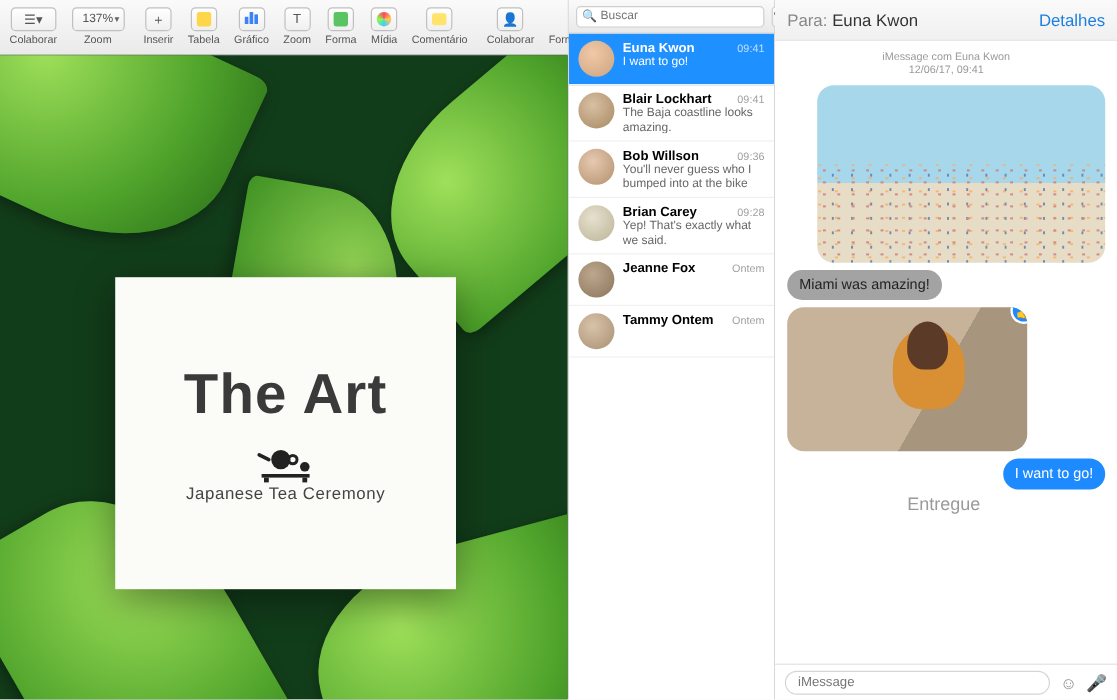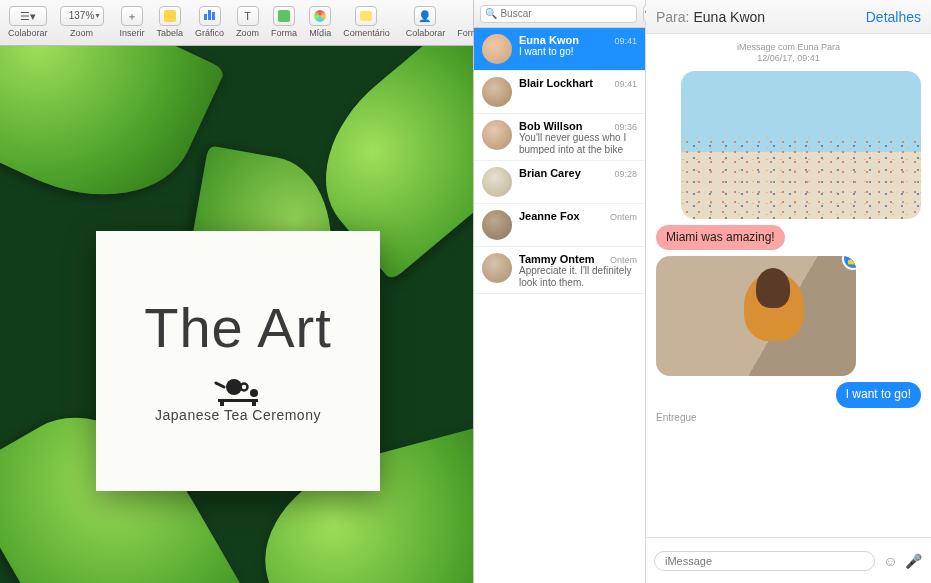--- a/index.html
+++ b/index.html
@@ -16,21 +16,21 @@
 .tb-lbl{font-size:9px;color:#555;white-space:nowrap}
 .tb-spacer{flex:1}
 .doc-canvas{flex:1;position:relative;overflow:hidden;background:#123d1a}
 .leaf{position:absolute;border-radius:50% 5% 50% 5%;background:radial-gradient(circle at 30% 30%,#9fe05a,#4fa32b 60%,#2a6e18);transform-origin:center;box-shadow:0 4px 12px rgba(0,0,0,.35)}
 .leaf.l1{width:260px;height:180px;top:-40px;left:-60px;transform:rotate(25deg)}
 .leaf.l2{width:230px;height:160px;top:20px;right:-70px;transform:rotate(-40deg)}
 .leaf.l3{width:280px;height:190px;bottom:-60px;left:-30px;transform:rotate(60deg)}
 .leaf.l4{width:260px;height:180px;bottom:-50px;right:-50px;transform:rotate(-15deg)}
 .leaf.l5{width:200px;height:140px;top:140px;left:160px;transform:rotate(100deg);opacity:.9}
 .card{position:absolute;top:185px;left:96px;width:284px;height:260px;background:#fbfbf7;box-shadow:0 10px 30px rgba(0,0,0,.4);display:flex;flex-direction:column;align-items:center;justify-content:center;padding:20px}
-.card h1{font-size:56px;font-weight:400;line-height:1.05;text-align:center;color:#3a3a3a;letter-spacing:1px}
+.card h1{font-size:47px;font-weight:700;line-height:1.05;text-align:center;color:#3a3a3a;letter-spacing:1px}
 .tea-ico{margin-top:18px;color:#222}
 .card .sub{font-size:14px;letter-spacing:.5px;color:#444}
 
 
 .g{font-size:11px;color:#555}
 .g.yellow{background:#ffd54a;width:12px;height:12px;border-radius:2px}
 .g.bars span{display:inline-block;width:3px;margin:0 .5px;background:#3b82f6}
 .g.bars span:nth-child(1){height:6px}
 .g.bars span:nth-child(2){height:10px}
 .g.bars span:nth-child(3){height:8px}
@@ -62,32 +62,32 @@
 .chat{flex:1;display:flex;flex-direction:column;background:#fff}
 .chat-head{height:34px;border-bottom:1px solid #e2e2e2;display:flex;align-items:center;padding:0 10px;font-size:14px;background:linear-gradient(#fafafa,#f0f0f0)}
 .chat-head .to-lbl{color:#888;margin-right:4px}
 .chat-head .details{margin-left:auto;color:#1e7fe0;cursor:pointer}
 .chat-scroll{flex:1;overflow:auto;padding:8px 10px 4px;display:flex;flex-direction:column;gap:6px}
 .meta{text-align:center;font-size:9px;color:#9a9a9a;line-height:1.25}
 .bubble{max-width:78%;border-radius:14px;padding:5px 10px;font-size:12px;line-height:1.3;position:relative}
 .row{display:flex}
 .row.in{justify-content:flex-start}
 .row.out{justify-content:flex-end}
-.bubble.in{background:#fca5a5;color:#222}
+.bubble.in{background:#a3a3a3;color:#222}
 .bubble.out{background:#1d8bff;color:#fff}
 .img-bubble{width:200px;height:120px;border-radius:14px;overflow:hidden;position:relative}
 .img-bubble.big{width:240px;height:148px}
 .beach{background:linear-gradient(#a7d7ea 0 55%,#e7dcc6 55% 100%);position:relative}
 .beach::after{content:"";position:absolute;inset:auto 0 0 0;height:55%;background-image:radial-gradient(circle,#c77 1px,transparent 1px),radial-gradient(circle,#57a 1px,transparent 1px),radial-gradient(circle,#fa5 1px,transparent 1px);background-size:12px 10px,16px 12px,14px 11px;background-position:0 0,5px 3px,9px 6px;opacity:.8}
 .portrait{background:linear-gradient(120deg,#c7b29a 0 60%,#a8957d 60%);position:relative}
 .portrait::before{content:"";position:absolute;right:26%;top:14%;width:60px;height:68px;background:#d98f34;border-radius:48% 48% 40% 40%}
 .portrait::after{content:"";position:absolute;right:33%;top:10%;width:34px;height:40px;background:#5b3b28;border-radius:50% 50% 40% 40%}
 .heart-react{position:absolute;top:-8px;right:-8px;width:22px;height:22px;border-radius:50%;background:#1d8bff;display:flex;align-items:center;justify-content:center;color:#fff;font-size:11px;border:2px solid #fff}
-.delivered{font-size:10px;color:#9a9a9a;text-align:left;margin-top:-2px;padding-right:4px}
-.chat-input{height:46px;border-top:1px solid #e2e2e2;display:flex;align-items:center;padding:0 8px;gap:8px}
+.delivered{font-size:15px;color:#9a9a9a;text-align:center;margin-top:-2px;padding-right:4px}
+.chat-input{height:30px;border-top:1px solid #e2e2e2;display:flex;align-items:center;padding:0 8px;gap:8px}
 .chat-input .field{flex:1;height:20px;border:1px solid #d5d5d5;border-radius:12px;padding:0 10px;display:flex;align-items:center}
 .chat-input .field input{border:none;outline:none;font-size:11px;flex:1;color:#888;background:transparent}
 .ci-btn{color:#8a8a8a;cursor:pointer;font-size:14px}
 
 
 .av1{background:radial-gradient(circle at 40% 35%,#f1c9a8,#caa37f)}
 .av2{background:radial-gradient(circle at 40% 35%,#d9c0a4,#a78860)}
 .av3{background:radial-gradient(circle at 40% 35%,#e6c9b0,#b3906d)}
 .av4{background:radial-gradient(circle at 40% 35%,#e6e0cf,#bcb496)}
 .av5{background:radial-gradient(circle at 40% 35%,#bda88e,#8a755c)}
@@ -212,73 +212,74 @@
             <div class="conv-prev">I want to go!</div>
           </div>
         </div>
         <div class="conv">
           <div class="avatar av2"></div>
           <div class="conv-body">
             <div class="conv-top">
               <span class="conv-name">Blair Lockhart</span>
               <span class="conv-time">09:41</span>
             </div>
+            <div class="conv-prev">The Baja coastline looks amazing.</div>
           </div>
         </div>
         <div class="conv">
           <div class="avatar av3"></div>
           <div class="conv-body">
             <div class="conv-top">
               <span class="conv-name">Bob Willson</span>
               <span class="conv-time">09:36</span>
             </div>
             <div class="conv-prev">You'll never guess who I bumped into at the bike shop.</div>
           </div>
         </div>
         <div class="conv">
           <div class="avatar av4"></div>
           <div class="conv-body">
             <div class="conv-top">
               <span class="conv-name">Brian Carey</span>
               <span class="conv-time">09:28</span>
             </div>
+            <div class="conv-prev">Yep! That's exactly what we said.</div>
           </div>
         </div>
         <div class="conv">
           <div class="avatar av5"></div>
           <div class="conv-body">
             <div class="conv-top">
               <span class="conv-name">Jeanne Fox</span>
               <span class="conv-time">Ontem</span>
             </div>
           </div>
         </div>
         <div class="conv">
           <div class="avatar av6"></div>
           <div class="conv-body">
             <div class="conv-top">
               <span class="conv-name">Tammy Ontem</span>
               <span class="conv-time">Ontem</span>
             </div>
-            <div class="conv-prev">Appreciate it. I'll definitely look into them.</div>
           </div>
         </div>
       </div>
   </div>
 
   <div class="chat">
     <div class="chat-head">
       <span class="to-lbl">Para:</span>
       <span style="color:#333">Euna Kwon</span>
       <span class="details">Detalhes</span>
     </div>
 
     <div class="chat-scroll">
       <div class="meta">
-        <div>iMessage com Euna Para</div>
+        <div>iMessage com Euna Kwon</div>
         <div>12/06/17, 09:41</div>
       </div>
 
       <div class="row out">
         <div class="img-bubble big beach"></div>
       </div>
 
       <div class="row in">
         <div class="bubble in">Miami was amazing!</div>
       </div>

